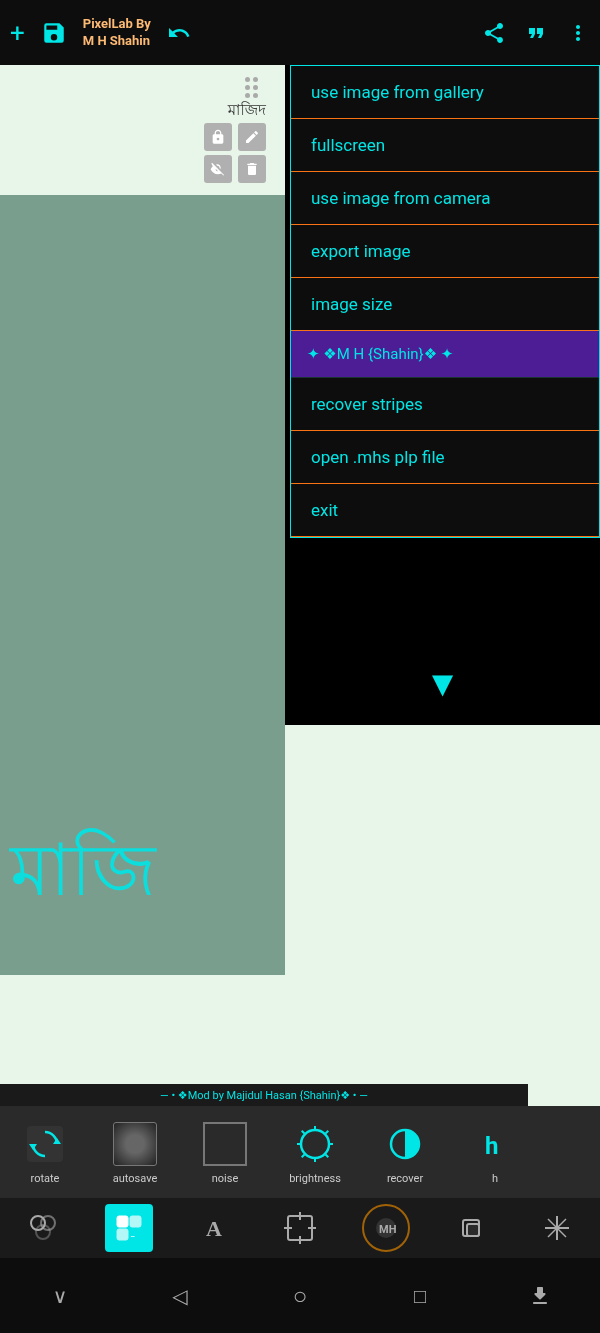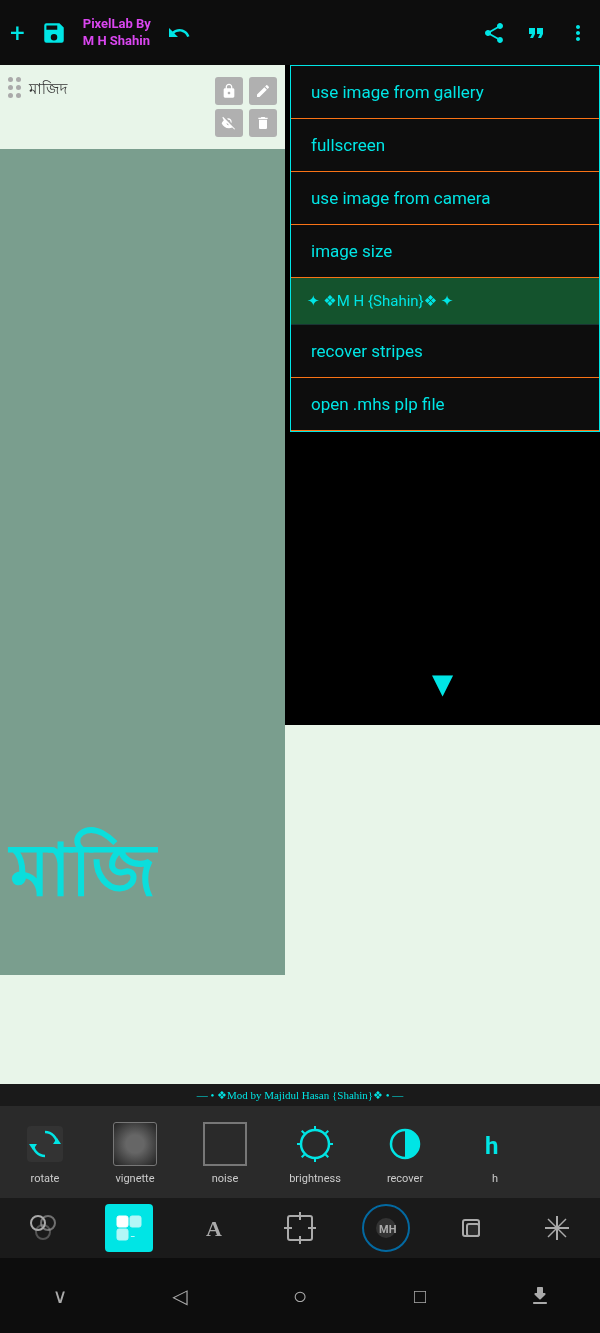--- a/index.html
+++ b/index.html
@@ -28,21 +28,21 @@
       align-items: center;
       gap: 16px;
       flex: 1;
     }
     .top-bar-icon {
       color: #00e5e5;
       font-size: 26px;
       cursor: pointer;
     }
     .top-bar-logo {
-      color: #d946ef;
+      color: #fdba74;
       font-size: 13px;
       font-weight: bold;
       line-height: 1.3;
     }
     .top-bar-right {
       display: flex;
       align-items: center;
       gap: 18px;
     }
     .undo-icon {
@@ -58,23 +58,24 @@
     
     .layers-panel {
       width: 285px;
       background: #e8f5e9;
       padding: 6px 0;
       position: relative;
       z-index: 5;
     }
     .layer-row {
       display: flex;
-      align-items: flex-start;
-      padding: 6px 8px;
+      align-items: flex-end;
+      padding: 6px 19px;
       background: #e8f5e9;
+      flex-direction: column;
     }
     .layer-dots {
       display: flex;
       flex-direction: column;
       gap: 3px;
       margin-right: 8px;
     }
     .layer-dot-row {
       display: flex;
       gap: 3px;
@@ -143,21 +144,21 @@
       width: 285px;
       flex: 1;
       background: #e8f5e9;
     }
     .bangla-text {
       position: absolute;
       bottom: 40px;
       left: 10px;
       color: #00e5e5;
       font-size: 72px;
-      font-weight: bold;
+      font-weight: normal;
       opacity: 0.9;
       font-family: Arial, sans-serif;
     }
     .canvas-right-top {
       position: absolute;
       right: 0;
       top: 0;
       width: 315px;
       height: 660px;
       background: #000;
@@ -184,21 +185,21 @@
     .menu-item {
       padding: 16px 20px;
       color: #00e5e5;
       font-size: 17px;
       border-bottom: 1px solid #f97316;
       cursor: pointer;
       display: flex;
       align-items: center;
     }
     .menu-item-special {
-      background: #14532d;
+      background: #4c1d95;
       color: #00e5e5;
       font-size: 15px;
       display: flex;
       align-items: center;
       gap: 6px;
       padding: 14px 16px;
       border-bottom: 1px solid #1a3333;
     }
     .tool-item {
       display: flex;
@@ -361,34 +362,40 @@
   <div class="menu-item">
     <span>use image from gallery</span>
   </div>
   <div class="menu-item">
     <span>fullscreen</span>
   </div>
   <div class="menu-item">
     <span>use image from camera</span>
   </div>
   <div class="menu-item">
+    <span>export image</span>
+  </div>
+  <div class="menu-item">
     <span>image size</span>
   </div>
   <div class="menu-item menu-item-special">
     <span style="color:#00e5e5;">✦ ❖M H {Shahin}❖ ✦</span>
   </div>
   <div class="menu-item">
     <span>recover stripes</span>
   </div>
   <div class="menu-item">
     <span>open .mhs plp file</span>
   </div>
-</div>
-
-<div style="position:absolute;bottom:227px;left:0;width:600px;height:22px;background:#1a1a1a;display:flex;align-items:center;justify-content:center;z-index:20;font-family:Liberation Serif, serif;">
+  <div class="menu-item">
+    <span>exit</span>
+  </div>
+</div>
+
+<div style="position:absolute;bottom:227px;left:0;width:528px;height:22px;background:#1a1a1a;display:flex;align-items:center;justify-content:center;z-index:20;">
   <span style="color:#00e5e5;font-size:11px;">— • ❖Mod by Majidul Hasan {Shahin}❖ • —</span>
 </div>
 
 <div style="position:absolute;bottom:135px;left:0;width:600px;height:92px;background:#2a2a2a;display:flex;align-items:center;overflow:hidden;z-index:20;">
 
   <div class="tool-item">
     <div class="tool-icon">
       <svg width="44" height="44" viewBox="0 0 44 44">
         <rect x="4" y="4" width="36" height="36" rx="4" fill="#333"></rect>
         <path d="M22 10 A12 12 0 0 1 34 22" stroke="#00e5e5" stroke-width="2.5" fill="none"></path>
@@ -397,21 +404,21 @@
         <polygon points="10,28 6,22 14,22" fill="#00e5e5"></polygon>
       </svg>
     </div>
     <span class="tool-label">rotate</span>
   </div>
 
   <div class="tool-item">
     <div class="tool-icon">
       <div class="solid-icon" style="background:radial-gradient(ellipse at center, #666 30%, #222 100%);border-radius:3px;"></div>
     </div>
-    <span class="tool-label">vignette</span>
+    <span class="tool-label">autosave</span>
   </div>
 
   <div class="tool-item">
     <div class="tool-icon">
       <div class="outline-icon"></div>
     </div>
     <span class="tool-label">noise</span>
   </div>
 
 
@@ -480,21 +487,21 @@
   <div style="width:48px;height:48px;display:flex;align-items:center;justify-content:center;cursor:pointer;border-radius:4px;">
     <svg width="32" height="32" viewBox="0 0 32 32" fill="none">
       <rect x="4" y="4" width="24" height="24" rx="2" stroke="#aaa" stroke-width="2" fill="none"></rect>
       <line x1="16" y1="0" x2="16" y2="8" stroke="#aaa" stroke-width="2"></line>
       <line x1="16" y1="24" x2="16" y2="32" stroke="#aaa" stroke-width="2"></line>
       <line x1="0" y1="16" x2="8" y2="16" stroke="#aaa" stroke-width="2"></line>
       <line x1="24" y1="16" x2="32" y2="16" stroke="#aaa" stroke-width="2"></line>
     </svg>
   </div>
 
-  <div style="width:48px;height:48px;display:flex;align-items:center;justify-content:center;cursor:pointer;border-radius:50%;border:2px solid #0369a1;">
+  <div style="width:48px;height:48px;display:flex;align-items:center;justify-content:center;cursor:pointer;border-radius:50%;border:2px solid #a16207;">
     <svg width="28" height="28" viewBox="0 0 28 28" fill="none">
       <circle cx="14" cy="14" r="10" fill="#333"></circle>
       <text x="7" y="19" font-size="11" fill="#aaa" font-weight="bold">MH</text>
     </svg>
   </div>
 
   <div style="width:48px;height:48px;display:flex;align-items:center;justify-content:center;cursor:pointer;border-radius:4px;">
     <svg width="28" height="28" viewBox="0 0 28 28" fill="none">
       <rect x="6" y="6" width="16" height="16" rx="2" stroke="#aaa" stroke-width="2"></rect>
       <rect x="10" y="10" width="12" height="12" rx="2" stroke="#aaa" stroke-width="2" fill="#2a2a2a"></rect>

